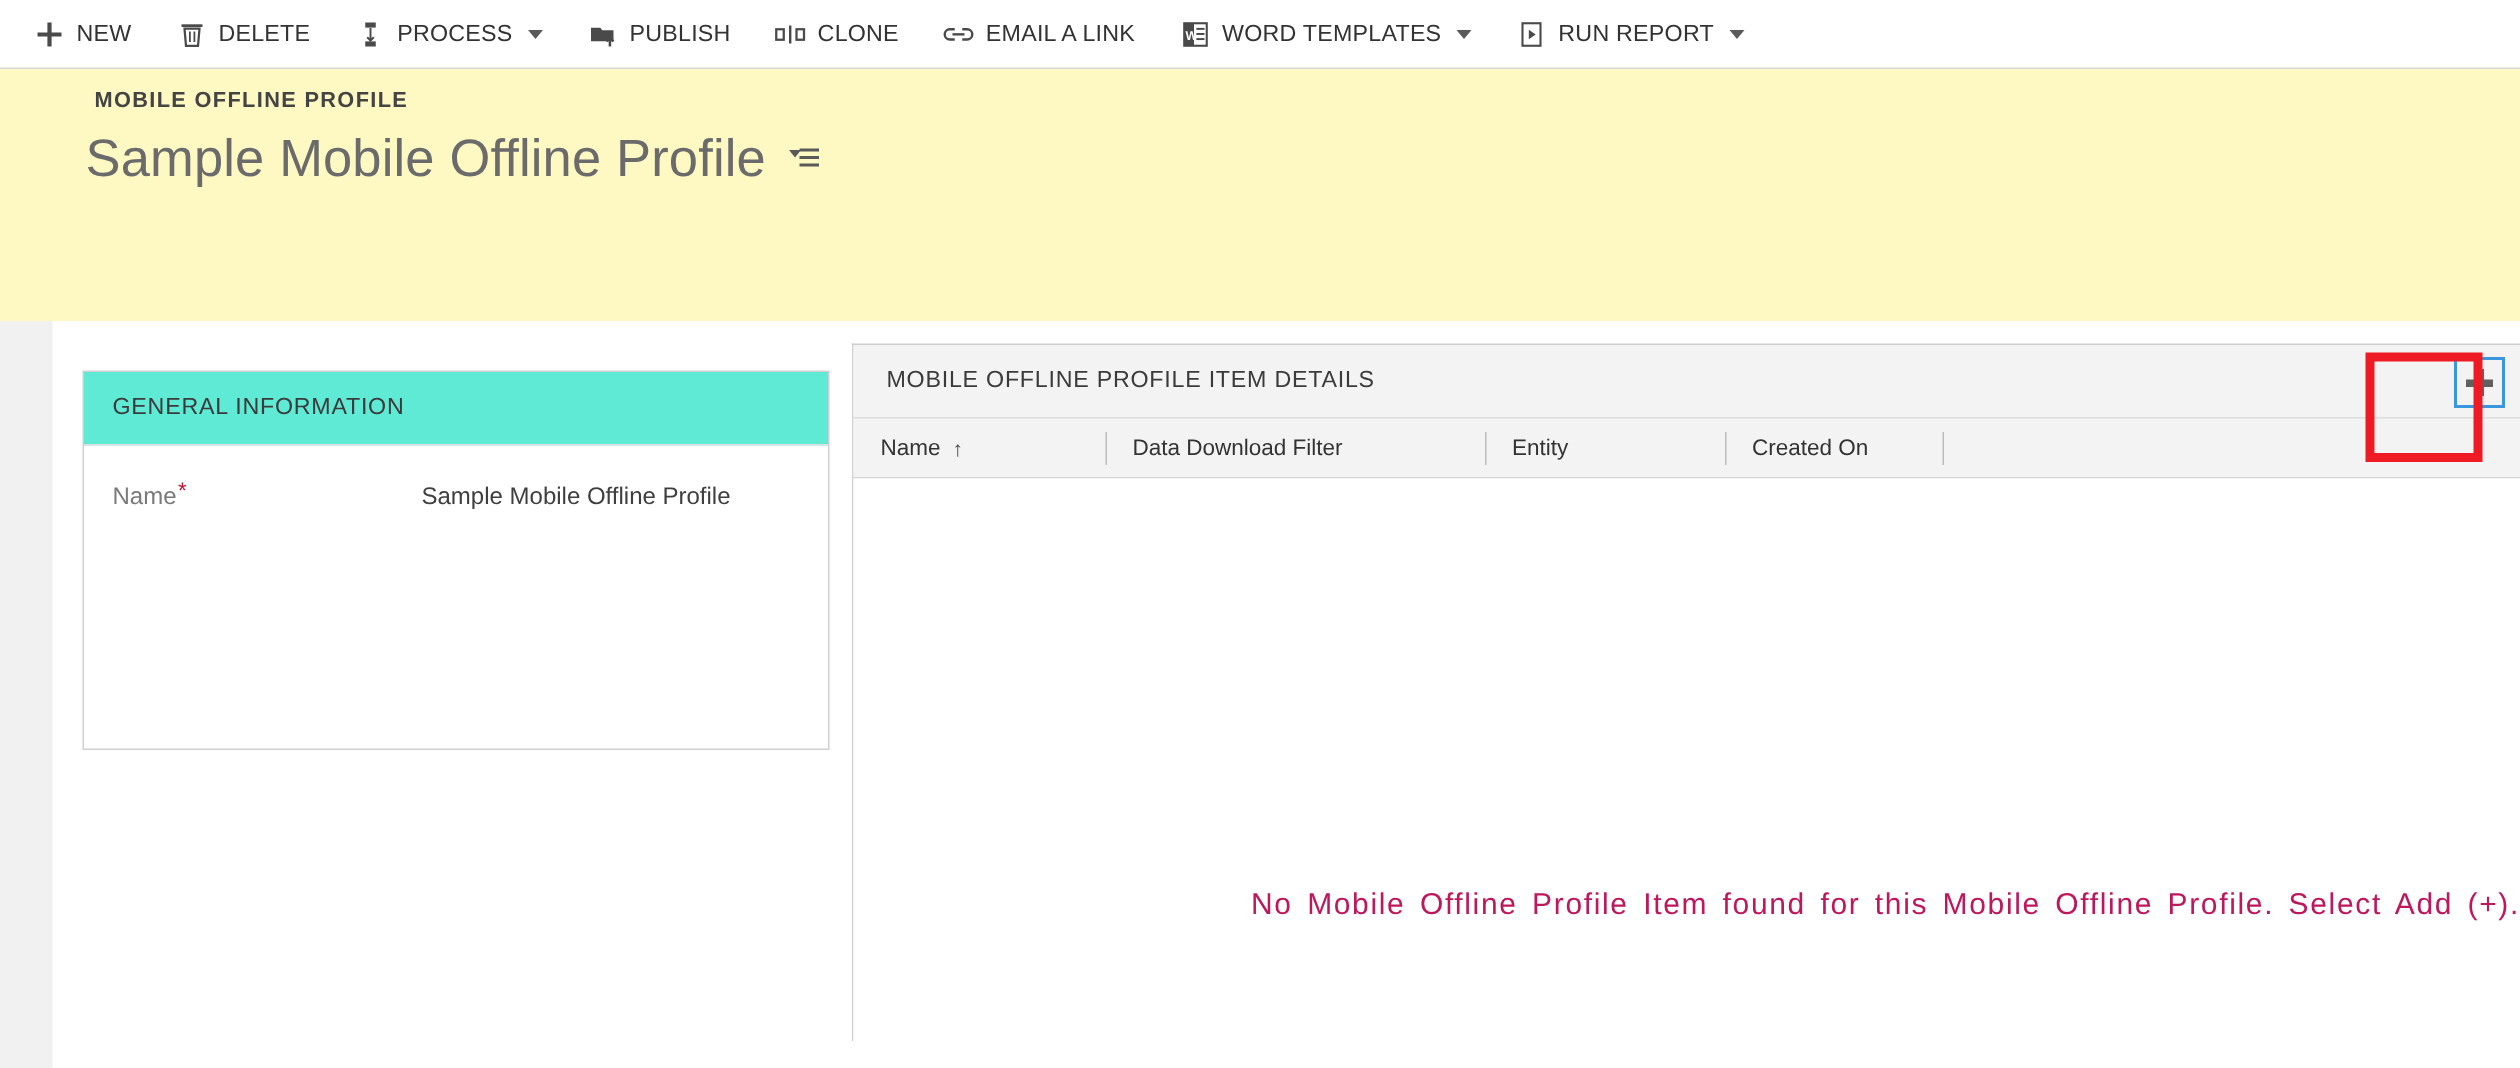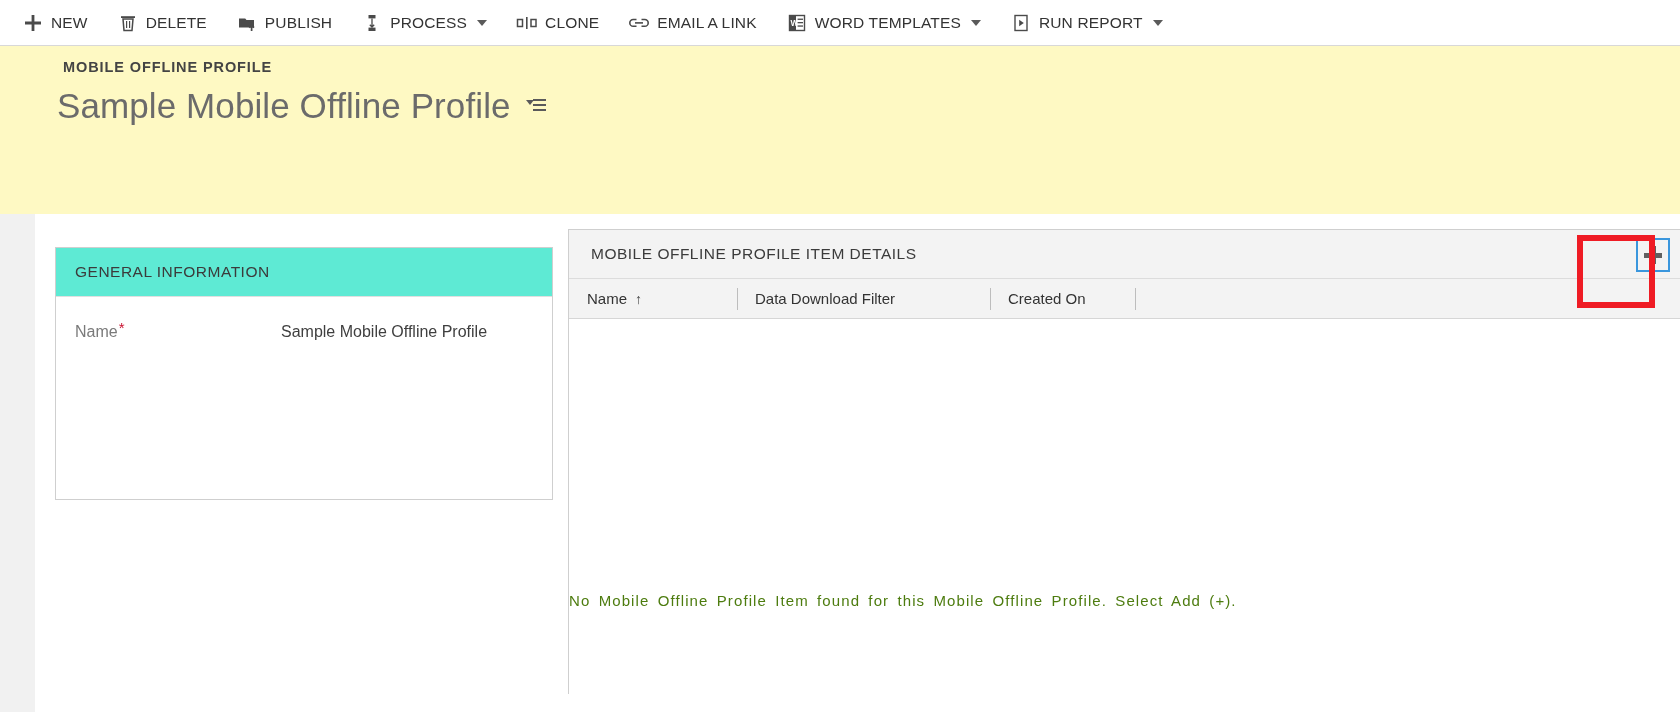--- a/index.html
+++ b/index.html
@@ -301,23 +301,23 @@
   .grid-body {
     position: relative;
     height: 376px;
     background: #ffffff;
   }
   .empty-msg {
     position: absolute;
     left: 0;
     right: 0;
     top: 273px;
-    text-align: left;
-    font-size: 15px;
-    color: #4d7c0f;
+    text-align: right;
+    font-size: 20px;
+    color: #be185d;
     letter-spacing: 1.1px;
     word-spacing: 3px;
     font-weight: 400;
   }
 </style>
 </head>
 <body>
 
 <div class="command-bar">
 
@@ -338,37 +338,37 @@
         <rect x="8" y="8" width="1.2" height="7" fill="#4a4a4a"></rect>
         <rect x="11" y="8" width="1.2" height="7" fill="#4a4a4a"></rect>
       </svg>
     </span>
     <span class="cmd-label">DELETE</span>
   </div>
 
   <div class="cmd-btn">
     <span class="cmd-icon">
       <svg width="20" height="20" viewBox="0 0 20 20">
-        <path d="M2 5.5h6.2l1.3 1.6H17v7.4H2z" fill="#4a4a4a"></path>
-        <path d="M14.6 18V12.6M12.2 14.6l2.4-2.4 2.4 2.4" stroke="#4a4a4a" stroke-width="1.7" fill="none"></path>
-      </svg>
-    </span>
-    <span class="cmd-label">PUBLISH</span>
-  </div>
-
-  <div class="cmd-btn">
-    <span class="cmd-icon">
-      <svg width="20" height="20" viewBox="0 0 20 20">
         <rect x="6.5" y="2" width="7" height="3.4" fill="#4a4a4a"></rect>
         <rect x="6.5" y="14.6" width="7" height="3.4" fill="#4a4a4a"></rect>
         <path d="M10 5.6v8.6M7.8 11.8L10 14l2.2-2.2" stroke="#4a4a4a" stroke-width="1.3" fill="none"></path>
       </svg>
     </span>
     <span class="cmd-label">PROCESS</span>
     <span class="caret"></span>
+  </div>
+
+  <div class="cmd-btn">
+    <span class="cmd-icon">
+      <svg width="20" height="20" viewBox="0 0 20 20">
+        <path d="M2 5.5h6.2l1.3 1.6H17v7.4H2z" fill="#4a4a4a"></path>
+        <path d="M14.6 18V12.6M12.2 14.6l2.4-2.4 2.4 2.4" stroke="#4a4a4a" stroke-width="1.7" fill="none"></path>
+      </svg>
+    </span>
+    <span class="cmd-label">PUBLISH</span>
   </div>
 
   <div class="cmd-btn">
     <span class="cmd-icon">
       <svg width="22" height="20" viewBox="0 0 22 20">
         <rect x="1.5" y="6.5" width="5" height="7" fill="none" stroke="#4a4a4a" stroke-width="1.5"></rect>
         <rect x="15" y="6.5" width="5" height="7" fill="none" stroke="#4a4a4a" stroke-width="1.5"></rect>
         <rect x="10" y="4" width="1.6" height="12" fill="#4a4a4a"></rect>
       </svg>
     </span>
@@ -455,20 +455,23 @@
       </div>
 
       <div class="col-header-row">
         <div class="col-head" style="width:168px">
           <span>Name</span>
           <span class="sort-arrow">↑</span>
         </div>
         <div class="col-head" style="width:253px">
           <span>Data Download Filter</span>
         </div>
+        <div class="col-head" style="width:160px">
+          <span>Entity</span>
+        </div>
         <div class="col-head" style="width:145px">
           <span>Created On</span>
         </div>
         <div class="col-head" style="width:270px">
           <span></span>
         </div>
       </div>
 
       <div class="grid-body">
         <div class="empty-msg">No Mobile Offline Profile Item found for this Mobile Offline Profile. Select Add (+).</div>

